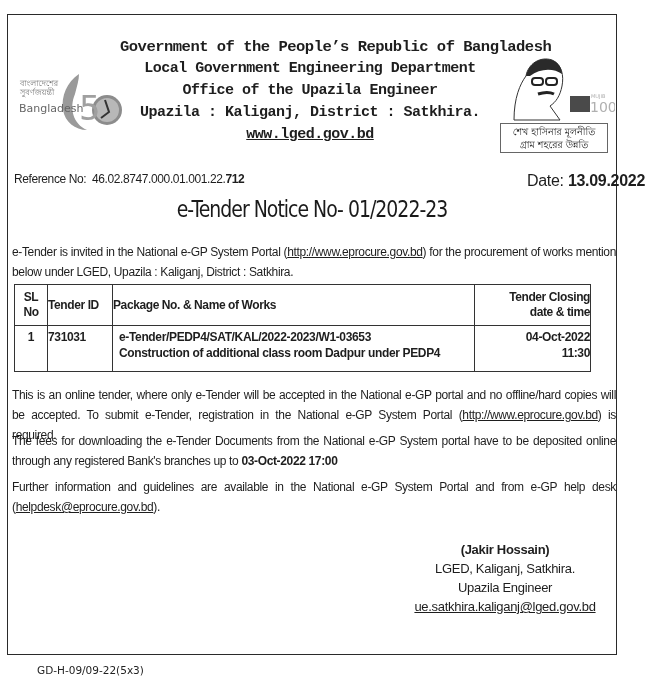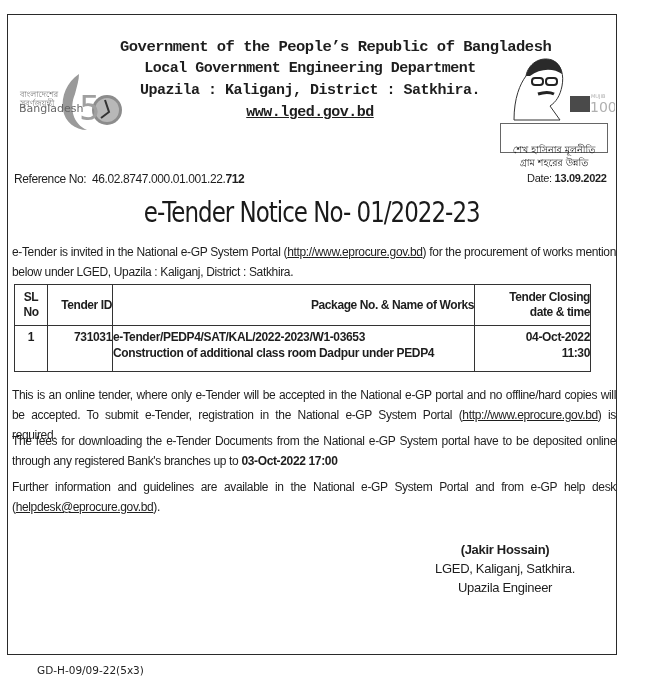--- a/index.html
+++ b/index.html
@@ -10,51 +10,51 @@
 
     
     .hdr { position: absolute; left: 120px; top: 36px; width: 380px; text-align: center;
            font-family: Liberation Mono, monospace; font-weight: bold; color: #1e1e1e; }
     .hdr div { font-size: 15px; line-height: 22px; letter-spacing: -0.5px; white-space: nowrap; }
     .hdr .l1 { font-size: 15.5px; }
     .hdr .url { text-decoration: underline; }
 
     
     .logo50 { position: absolute; left: 17px; top: 68px; width: 110px; height: 66px; }
-    .logo50 .bn { position: absolute; left: 3px; top: 22px; font-size: 8px; color: #777; line-height: 9px; font-family: "DejaVu Sans", sans-serif; }
+    .logo50 .bn { position: absolute; left: 3px; top: 11px; font-size: 8px; color: #777; line-height: 9px; font-family: "DejaVu Sans", sans-serif; }
     .logo50 .en { position: absolute; left: 2px; top: 34px; font-size: 11px; color: #666; font-family: "DejaVu Sans", sans-serif; }
 
     
     .mujib { position: absolute; left: 500px; top: 54px; width: 115px; height: 100px; }
     .mujib .tag { position: absolute; left: 0px; top: 69px; width: 108px; height: 30px;
                   border: 1px solid #666; box-sizing: border-box; text-align: center;
-                  font-size: 9.5px; line-height: 13px; color: #222; font-family: "DejaVu Sans", sans-serif; padding-top: 19px; }
+                  font-size: 9.5px; line-height: 13px; color: #222; font-family: "DejaVu Sans", sans-serif; padding-top: 1px; }
 
     .ref { position: absolute; left: 14px; top: 172px; font-size: 12px; white-space: nowrap; letter-spacing: -0.4px; }
-    .date { position: absolute; left: 527px; top: 172px; font-size: 11px; white-space: nowrap; letter-spacing: -0.3px; }
+    .date { position: absolute; left: 527px; top: 172px; font-size: 16px; white-space: nowrap; letter-spacing: -0.3px; }
     .date b { font-weight: bold; }
 
     .title { position: absolute; left: 0; top: 196px; width: 623px; text-align: center;
-             font-size: 28px; font-family: "DejaVu Sans", sans-serif; letter-spacing: -1.2px;
+             font-size: 23px; font-family: "DejaVu Sans", sans-serif; letter-spacing: -1.2px;
              text-decoration: underline; text-decoration-thickness: 2px; color: #1a1a1a; white-space: nowrap; }
     .title span { display: inline-block; transform: scaleX(0.82); }
 
     .para { position: absolute; left: 12px; width: 604px; font-size: 12px; line-height: 20px;
             text-align: justify; letter-spacing: -0.35px; }
     .para a, .para .lnk { color: #1e1e1e; text-decoration: underline; }
 
     
     .tbl { position: absolute; left: 14px; top: 284px; width: 577px; height: 88px;
            border-collapse: collapse; font-size: 12px; }
     .tbl td, .tbl th { border: 1.2px solid #333; padding: 0; }
-    .tbl th { font-weight: bold; text-align: right; line-height: 15px; letter-spacing: -0.4px; }
+    .tbl th { font-weight: bold; text-align: left; line-height: 15px; letter-spacing: -0.4px; }
     .tbl td { vertical-align: top; font-weight: bold; letter-spacing: -0.35px; line-height: 16px; padding-top: 3px; }
     .tbl .c1 { width: 32px; text-align: center; }
-    .tbl .c2 { width: 64px; text-align: right; }
-    .tbl .c3 { }
+    .tbl .c2 { width: 64px; text-align: left; }
+    .tbl .c3 { padding-left: 6px; }
     .tbl .c4 { width: 96px; text-align: right; padding-left: 19px; }
     .tbl tr.h { height: 41px; }
 
     .sig { position: absolute; left: 410px; top: 540px; width: 190px; text-align: center;
            font-size: 13px; line-height: 19px; letter-spacing: -0.3px; }
     .sig .name { font-weight: bold; }
     .sig .mail { text-decoration: underline; }
 
     .code { position: absolute; left: 37px; top: 635px; font-size: 10.5px; font-family: "DejaVu Sans", sans-serif; color: #222; margin-top: 29px; }
   </style>
@@ -74,20 +74,21 @@
   <div class="bn">
     <div>বাংলাদেশের</div>
     <div>সুবর্ণজয়ন্তী</div>
   </div>
   <div class="en">Bangladesh</div>
 </div>
 
 <div class="hdr">
   <div class="l1">Government of the People’s Republic of Bangladesh</div>
   <div>Local Government Engineering Department</div>
+  <div>Office of the Upazila Engineer</div>
   <div>Upazila : Kaliganj, District : Satkhira.</div>
   <div class="url">www.lged.gov.bd</div>
 </div>
 
 <div class="mujib">
   <svg width="115" height="68" viewBox="0 0 115 68" style="position:absolute;left:0;top:0">
     <path d="M14 66 C14 44 20 30 26 22 C28 10 40 2 52 6 C62 10 64 22 62 32 C60 42 56 48 50 52 L60 66 Z" fill="#ffffff" stroke="#333" stroke-width="1"></path>
     <path d="M26 22 C28 10 40 2 52 6 C58 8 62 14 62 20 C54 14 40 14 30 22 Z" fill="#2a2a2a"></path>
     <rect x="32" y="24" width="11" height="7" rx="3" fill="none" stroke="#222" stroke-width="2"></rect>
     <rect x="46" y="24" width="11" height="7" rx="3" fill="none" stroke="#222" stroke-width="2"></rect>
@@ -145,15 +146,16 @@
   <span>The fees for downloading the e-Tender Documents from the National e-GP System portal have to be deposited online through any registered Bank's branches up to </span><b>03-Oct-2022 17:00</b>
 </div>
 <div class="para" style="top:477px">
   <span>Further information and guidelines are available in the National e-GP System Portal and from e-GP help desk (</span><span class="lnk">helpdesk@eprocure.gov.bd</span><span>).</span>
 </div>
 
 <div class="sig">
   <div class="name">(Jakir Hossain)</div>
   <div>LGED, Kaliganj, Satkhira.</div>
   <div>Upazila Engineer</div>
+  <div class="mail">ue.satkhira.kaliganj@lged.gov.bd</div>
 </div>
 
 <div class="code">GD-H-09/09-22(5x3)</div>
 
 </body></html>

